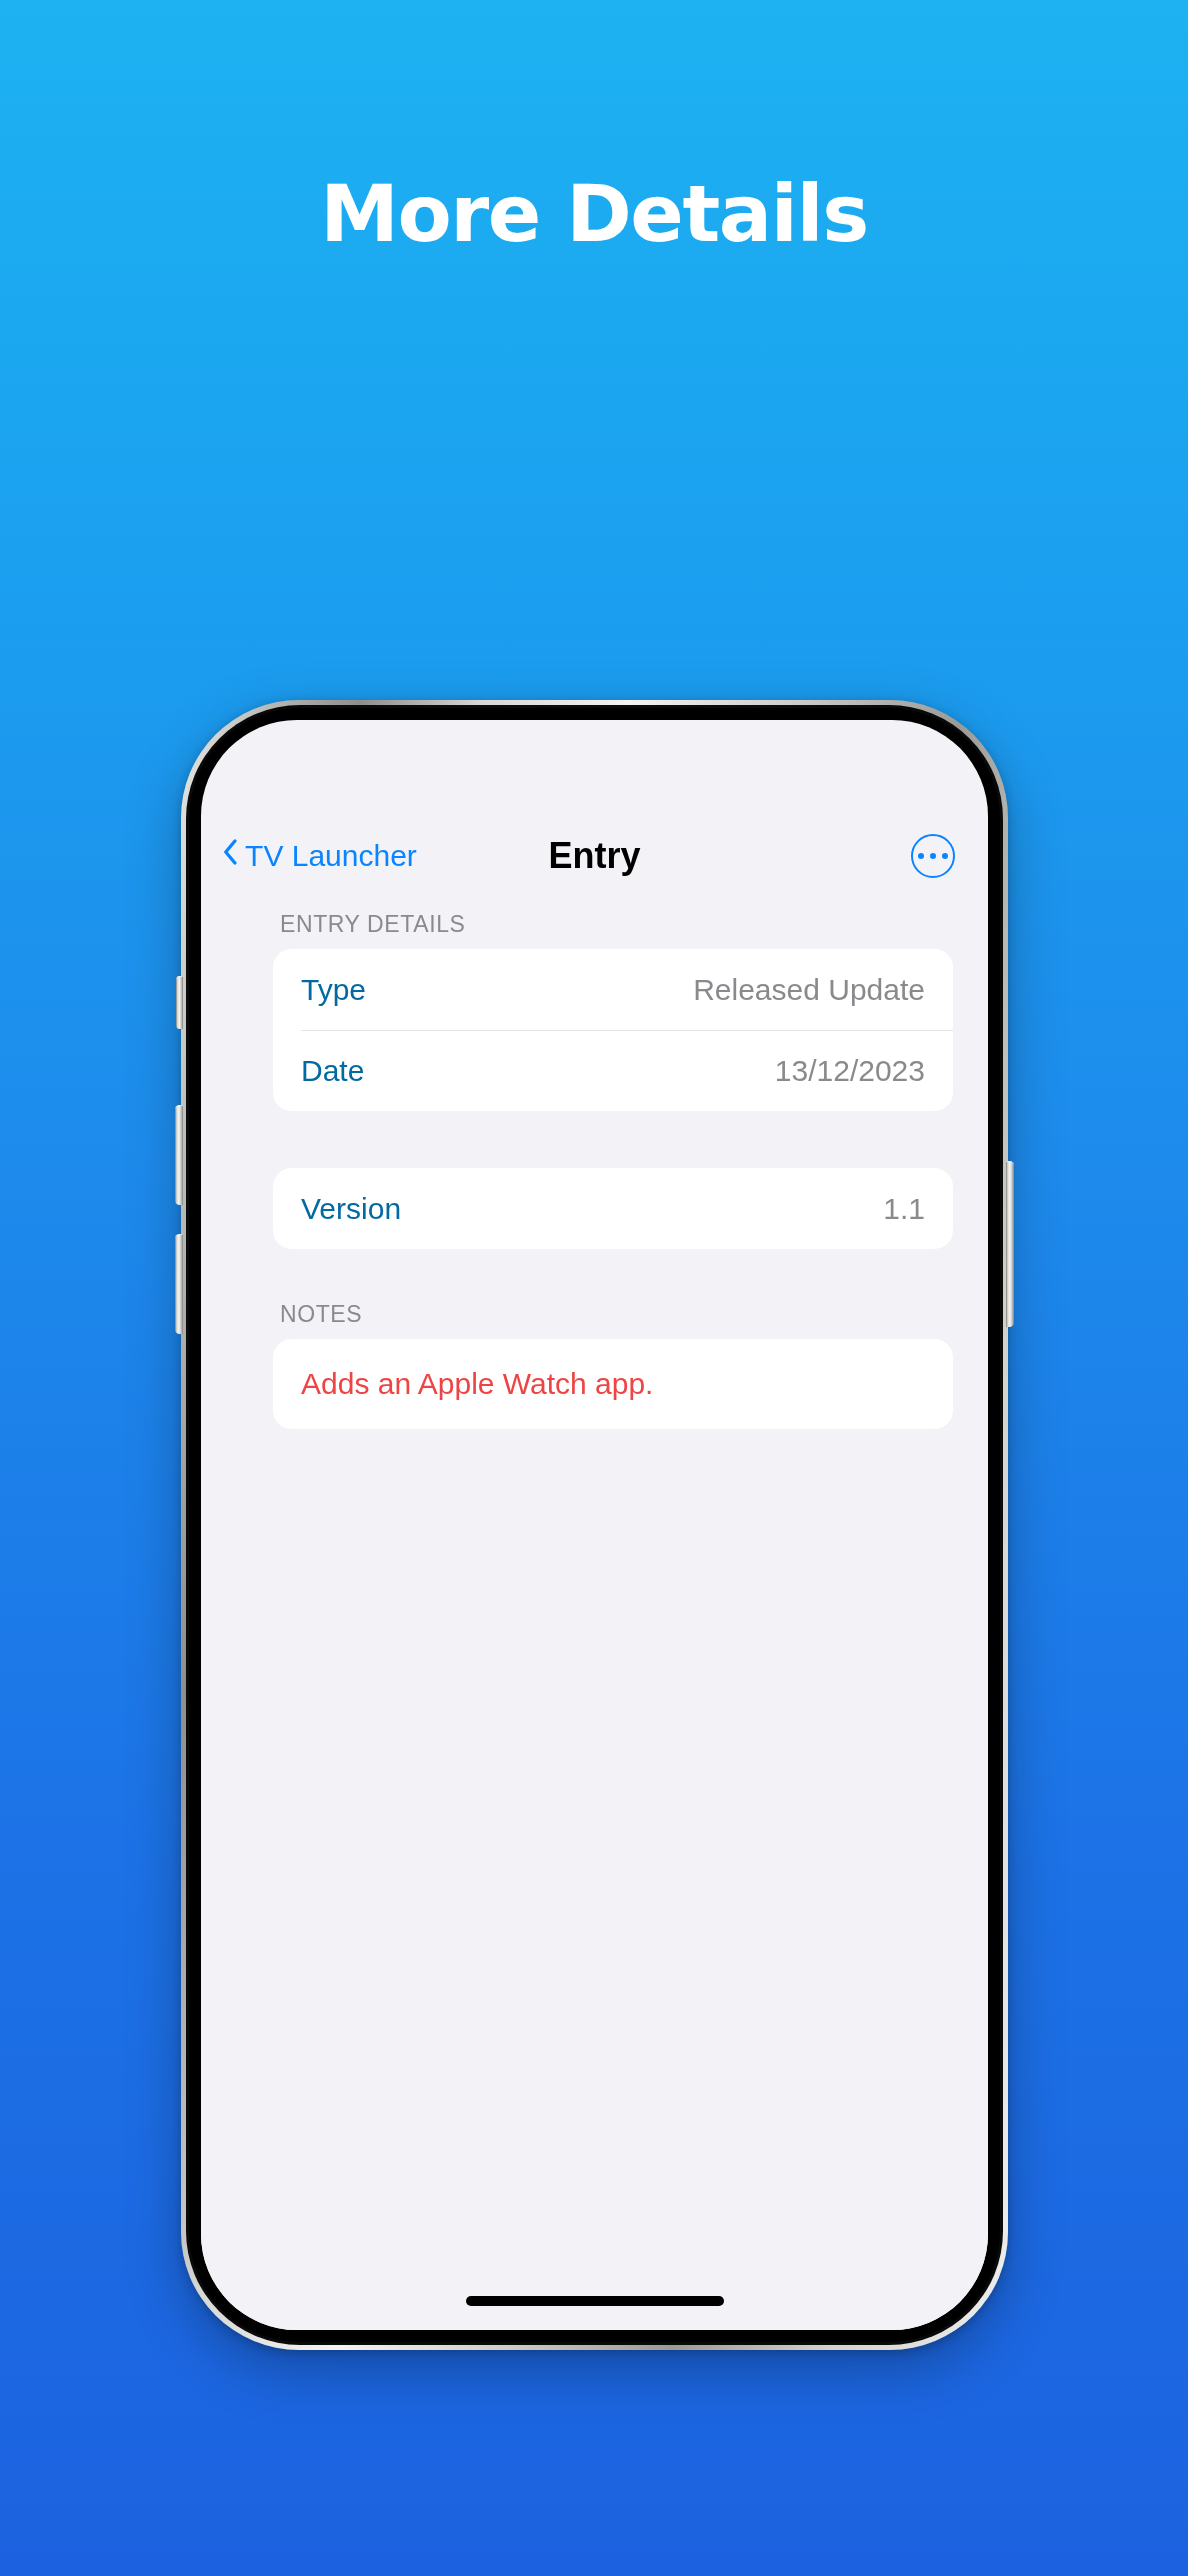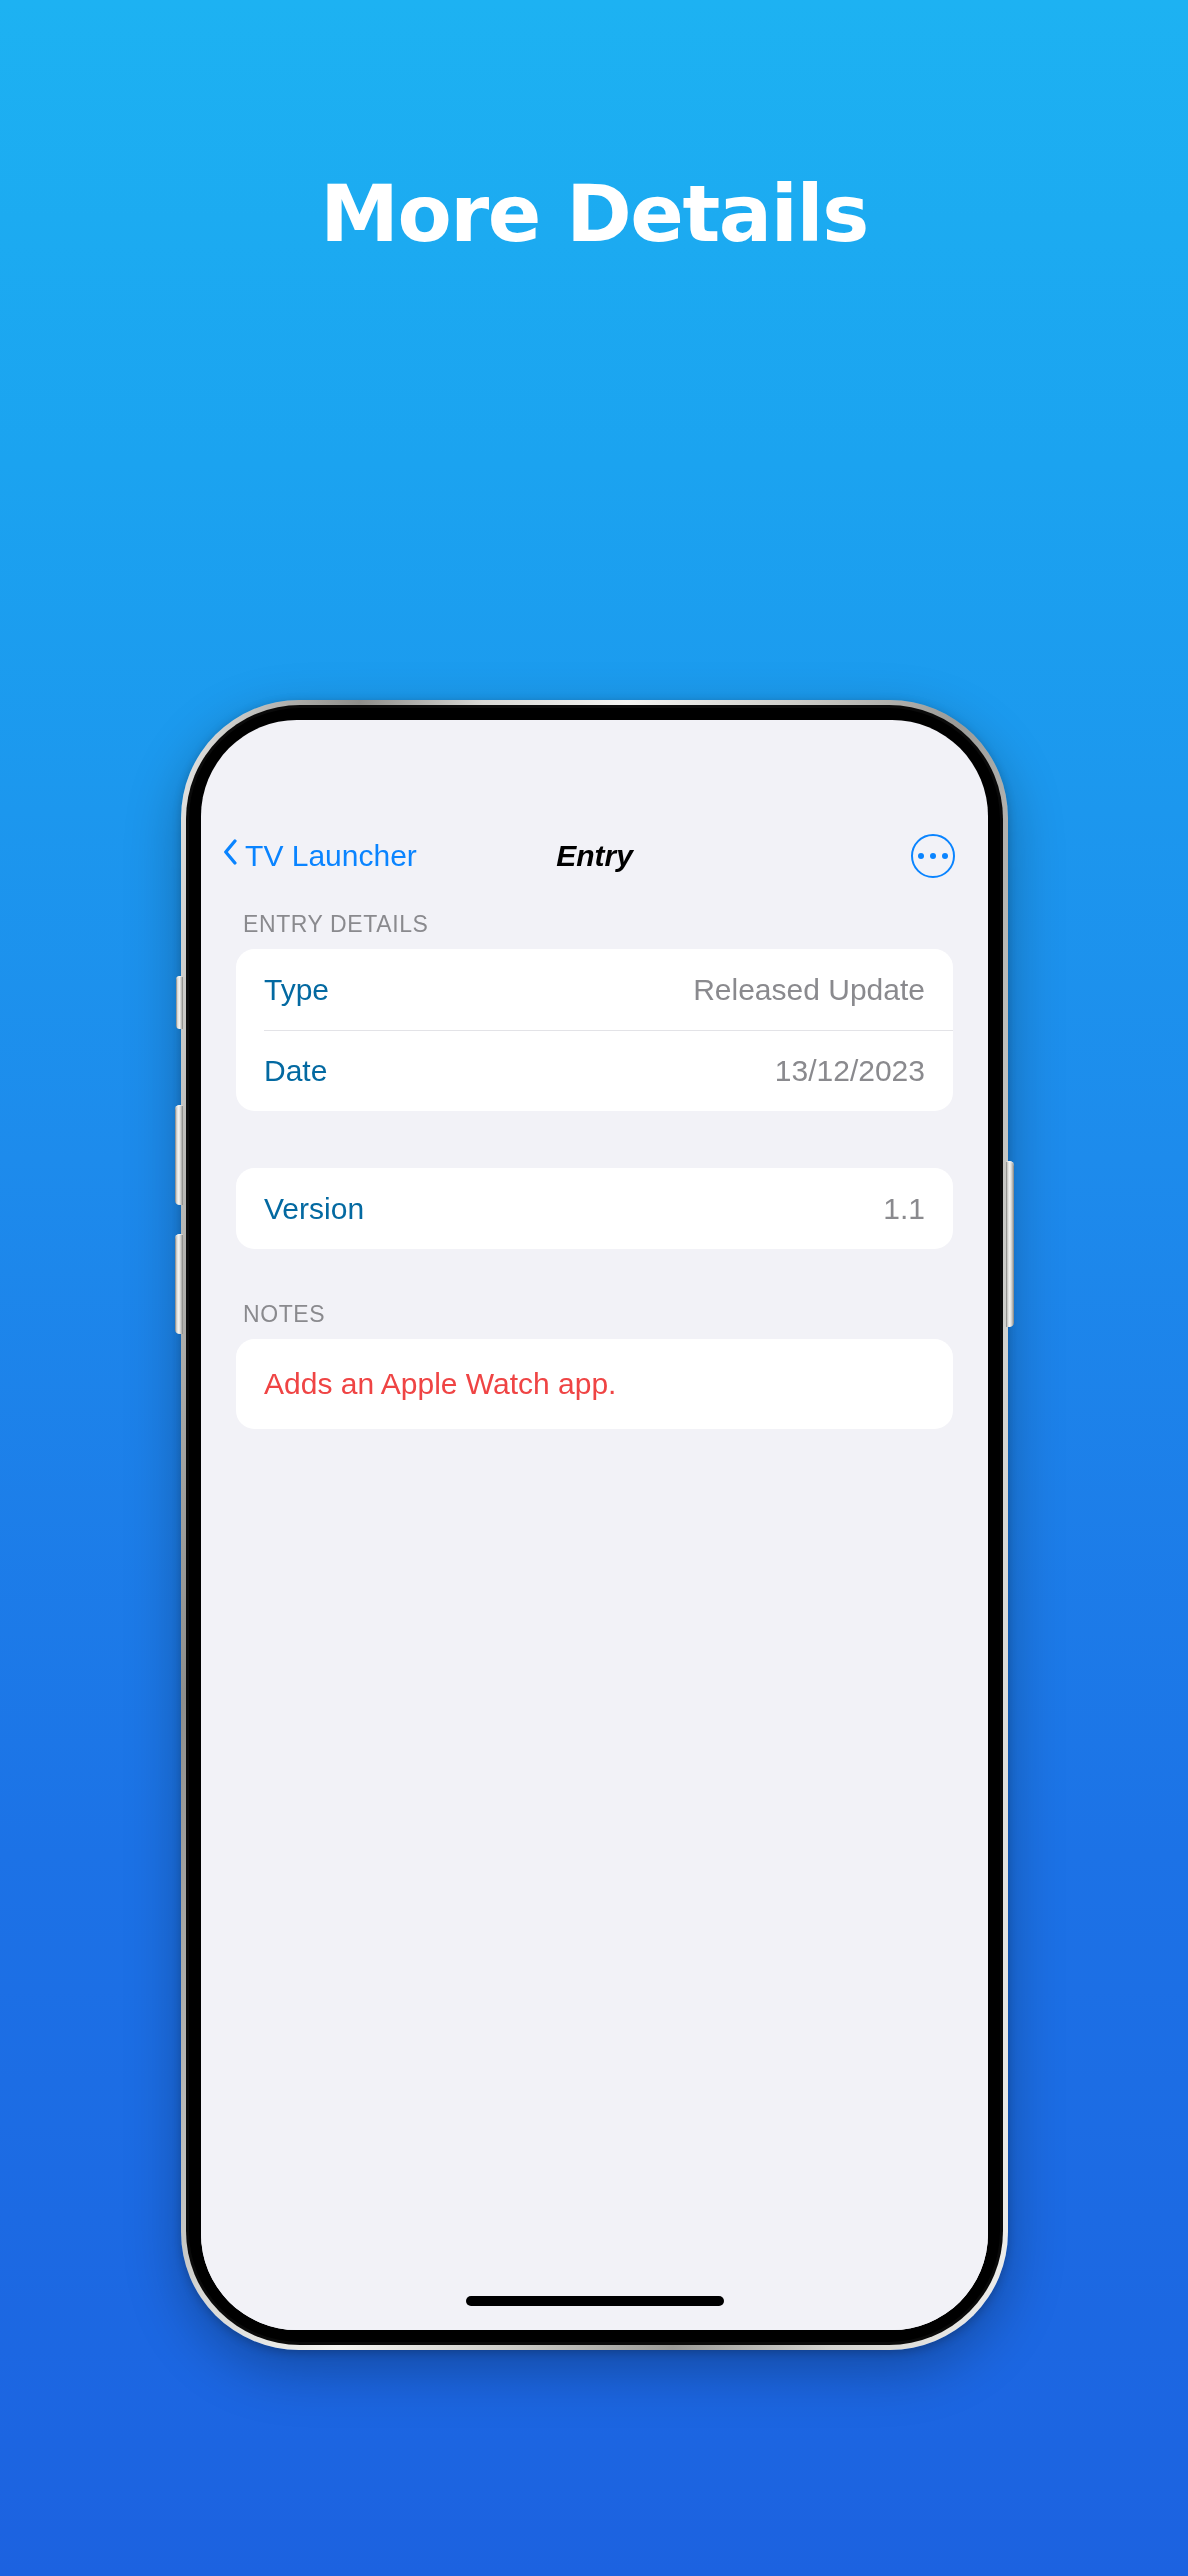--- a/index.html
+++ b/index.html
@@ -133,38 +133,39 @@
     color:#0A84FF;
     font-size:30px;
   }
   .chev {
     width:14.7px; height:26px;
     display:block;
   }
   .nav-title {
     position:absolute; left:50%; top:50%;
     transform:translate(-50%,-50%);
-    font-size:30px; font-weight:bold; color:#000;font-style:italic;
+    font-size:36px; font-weight:bold; color:#000;
   }
   .nav-more {
     position:absolute; right:33px; top:50%;
     transform:translateY(-50%);
     width:44px; height:44px;
     border:2.8px solid #0A84FF;
     border-radius:50%;
     display:flex; align-items:center; justify-content:center;
     gap:5.5px;
   }
   .nav-more i { width:6.4px; height:6.4px; border-radius:50%; background:#0A84FF; display:block; }
 
   
   .content {
     position:absolute;
     top:171px; left:0; right:0; bottom:0;
     background:#F2F2F7;
+    padding-left:37px;
   }
   .sec-header {
     font-size:23px;
     color:#8A8A8E;
     letter-spacing:0.6px;
     padding:20px 0 11px 42px;
   }
   .card {
     margin:0 35px;
     background:#ffffff;

